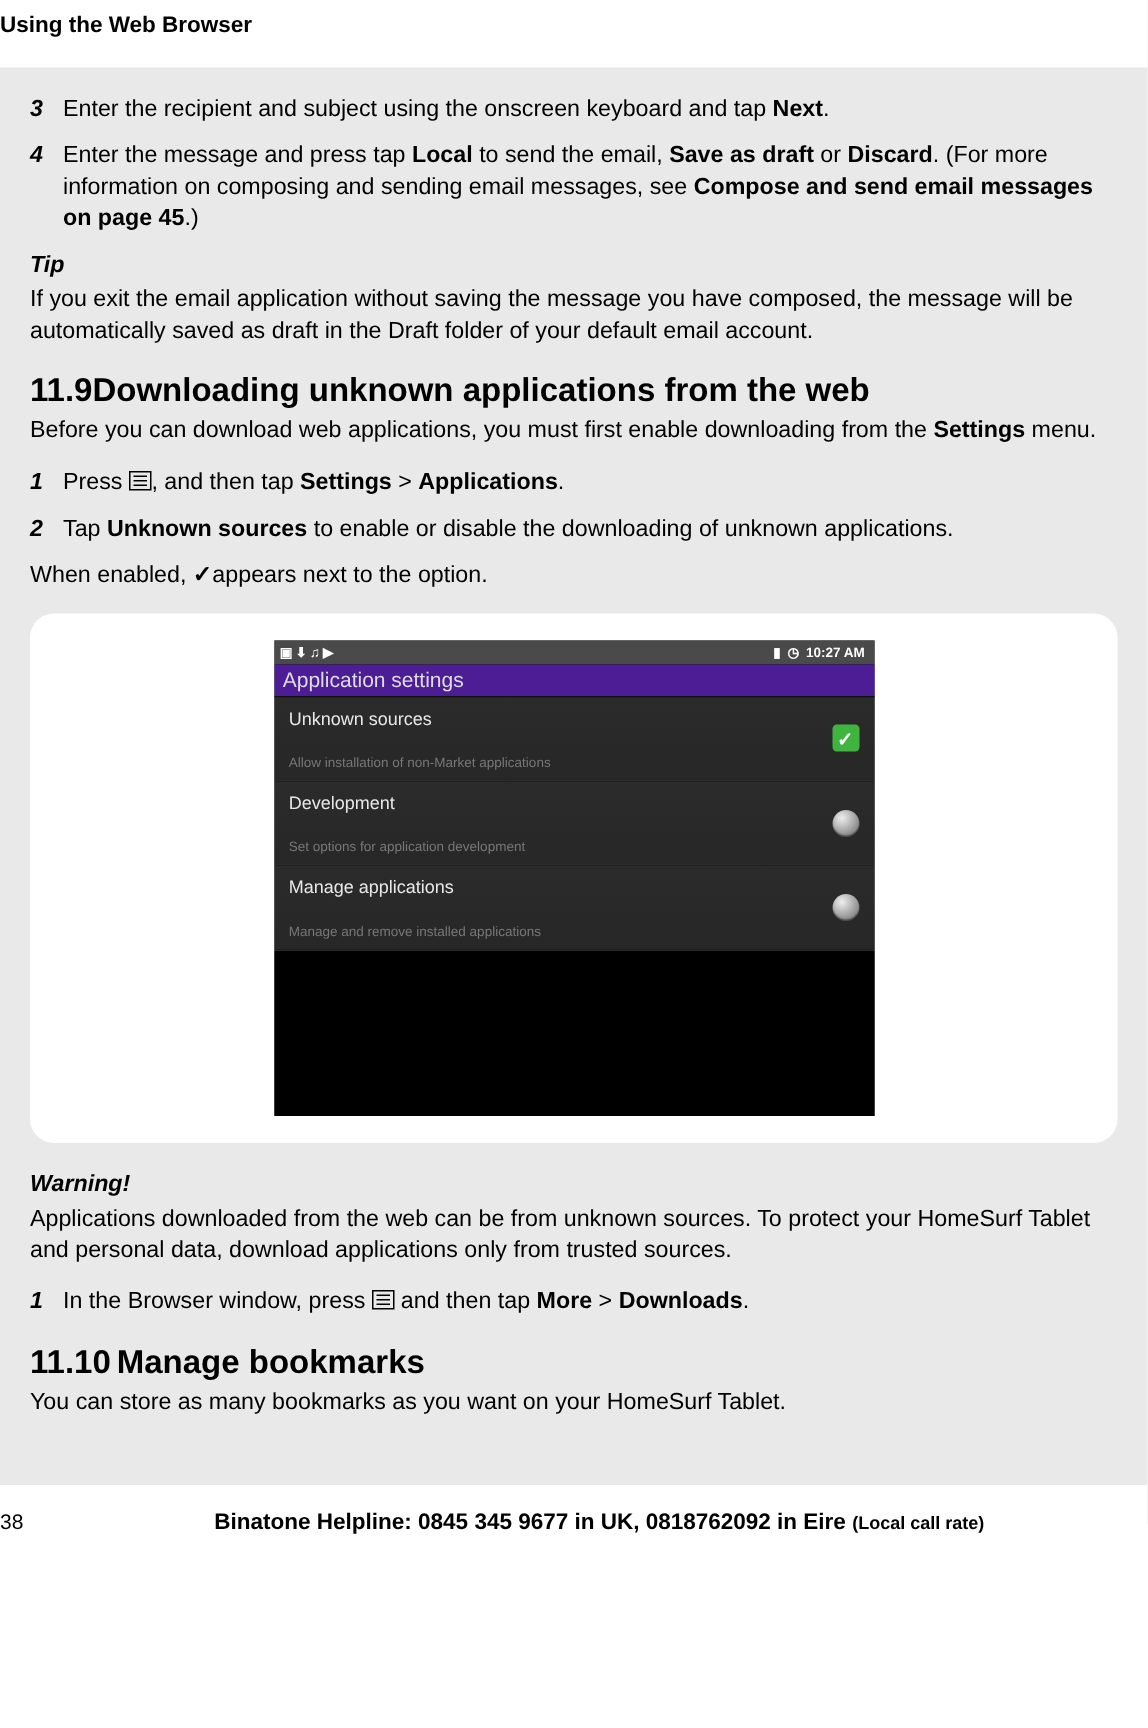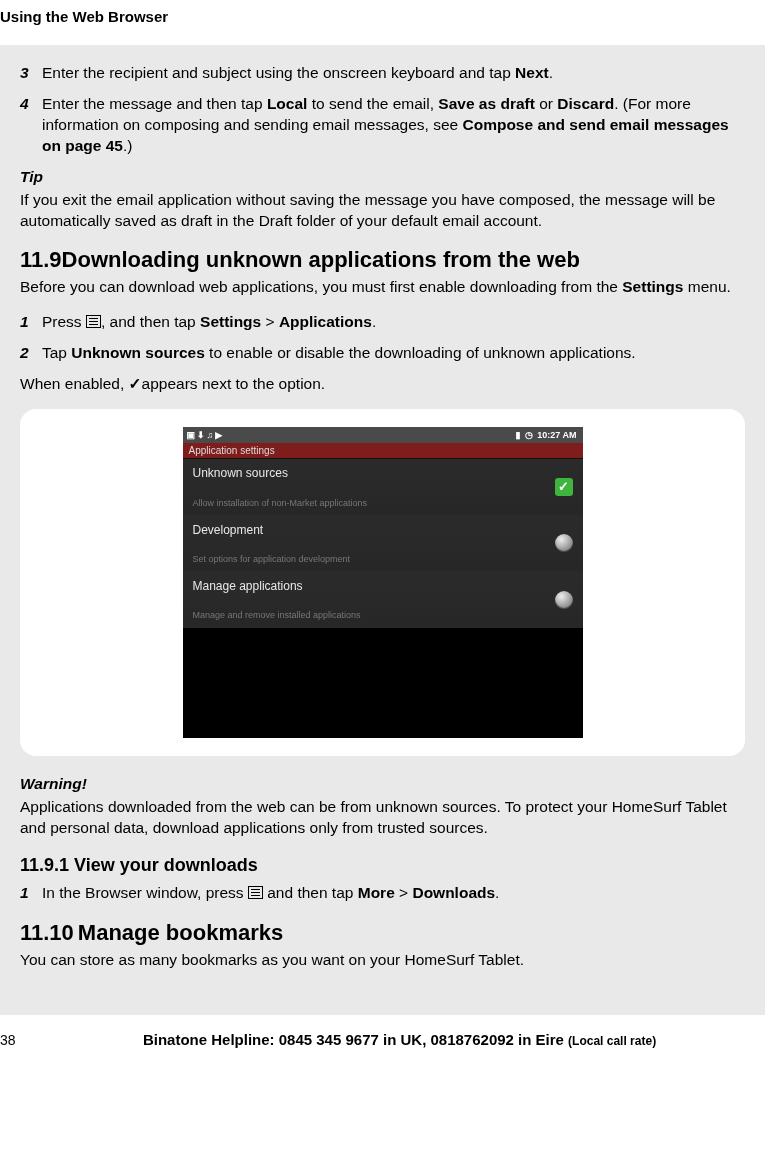--- a/index.html
+++ b/index.html
@@ -105,23 +105,23 @@
     height: 16px;
     padding: 0 4px;
     font-size: 9px;
     font-weight: bold;
   }
   .statusbar .left-icons span, .statusbar .right-icons span {
     display: inline-block;
     margin-right: 2px;
   }
   .titlebar {
-    background: #7f1d1d;
+    background: #4c1d95;
     color: #ddd;
-    font-size: 10px;
+    font-size: 14px;
     padding: 1px 6px;
     border-bottom: 1px solid #111;
   }
   .row {
     display: flex;
     align-items: center;
     justify-content: space-between;
     padding: 6px 10px;
     border-bottom: 1px solid #2a2a2a;
     background: linear-gradient(#2b2b2b,#272727);
@@ -194,21 +194,21 @@
     <div class="step">
       <div class="num">3</div>
       <div class="body">
         <span>Enter the recipient and subject using the onscreen keyboard and tap </span><span class="b">Next</span><span>.</span>
       </div>
     </div>
 
     <div class="step">
       <div class="num">4</div>
       <div class="body">
-        <span>Enter the message and then tap </span><span class="b">Local</span><span> to send the email, </span><span class="b">Save as draft</span><span> or </span><span class="b">Discard</span><span>. (For more information on composing and sending email messages, see </span><span class="b">Compose and send email messages on page 45</span><span>.)</span>
+        <span>Enter the message and press tap </span><span class="b">Local</span><span> to send the email, </span><span class="b">Save as draft</span><span> or </span><span class="b">Discard</span><span>. (For more information on composing and sending email messages, see </span><span class="b">Compose and send email messages on page 45</span><span>.)</span>
       </div>
     </div>
 
     <div class="tip-label">Tip</div>
     <div class="para">If you exit the email application without saving the message you have composed, the message will be automatically saved as draft in the Draft folder of your default email account.</div>
 
     <h2 class="section">
       <span class="secnum">11.9</span><span>Downloading unknown applications from the web</span>
     </h2>
     <div class="para" style="margin-top:0;">
@@ -271,21 +271,20 @@
           <div class="disclose"></div>
         </div>
 
         <div class="blank"></div>
       </div>
     </div>
 
     <div class="warn-label">Warning!</div>
     <div class="para">Applications downloaded from the web can be from unknown sources. To protect your HomeSurf Tablet and personal data, download applications only from trusted sources.</div>
 
-    <h3 class="subsection">11.9.1 View your downloads</h3>
     <div class="step">
       <div class="num">1</div>
       <div class="body">
         <span>In the Browser window, press </span><span class="menu-icon"></span><span> and then tap </span><span class="b">More</span><span> &gt; </span><span class="b">Downloads</span><span>.</span>
       </div>
     </div>
 
     <h2 class="section">
       <span class="secnum" style="margin-right:4px;">11.10</span><span>Manage bookmarks</span>
     </h2>

